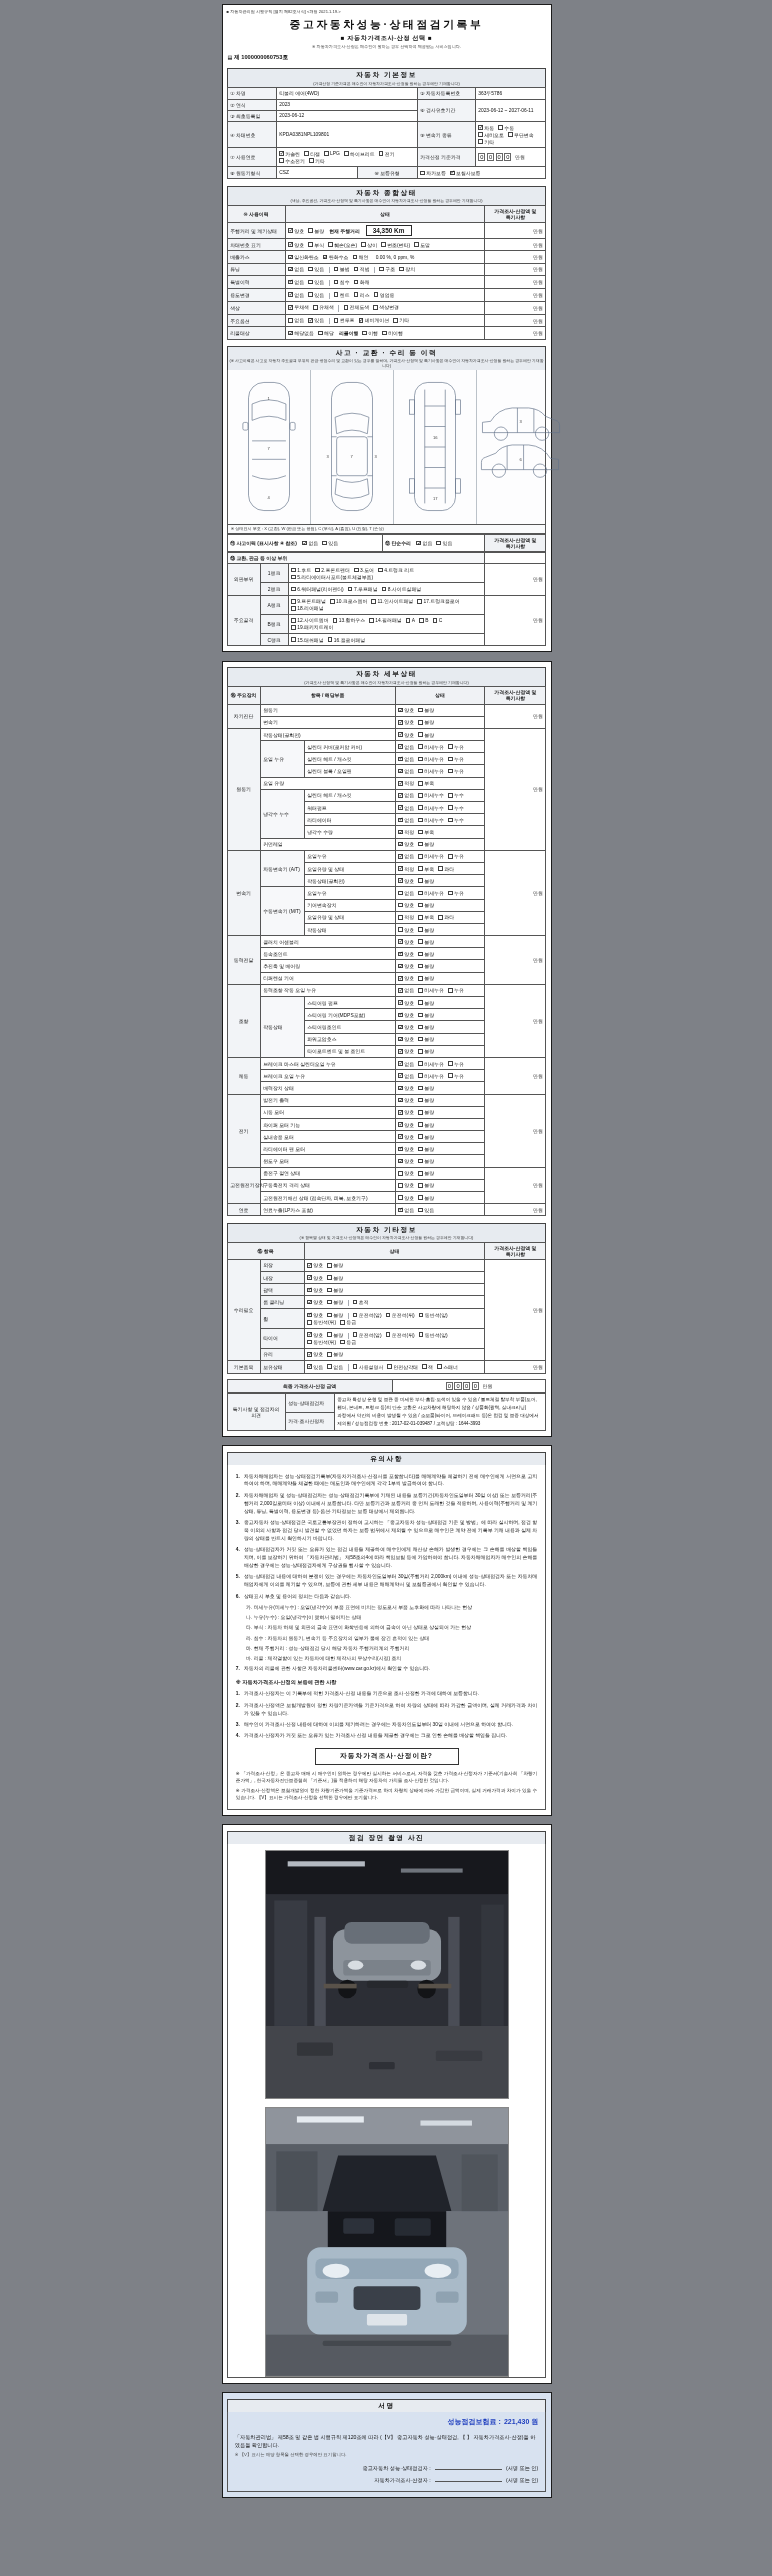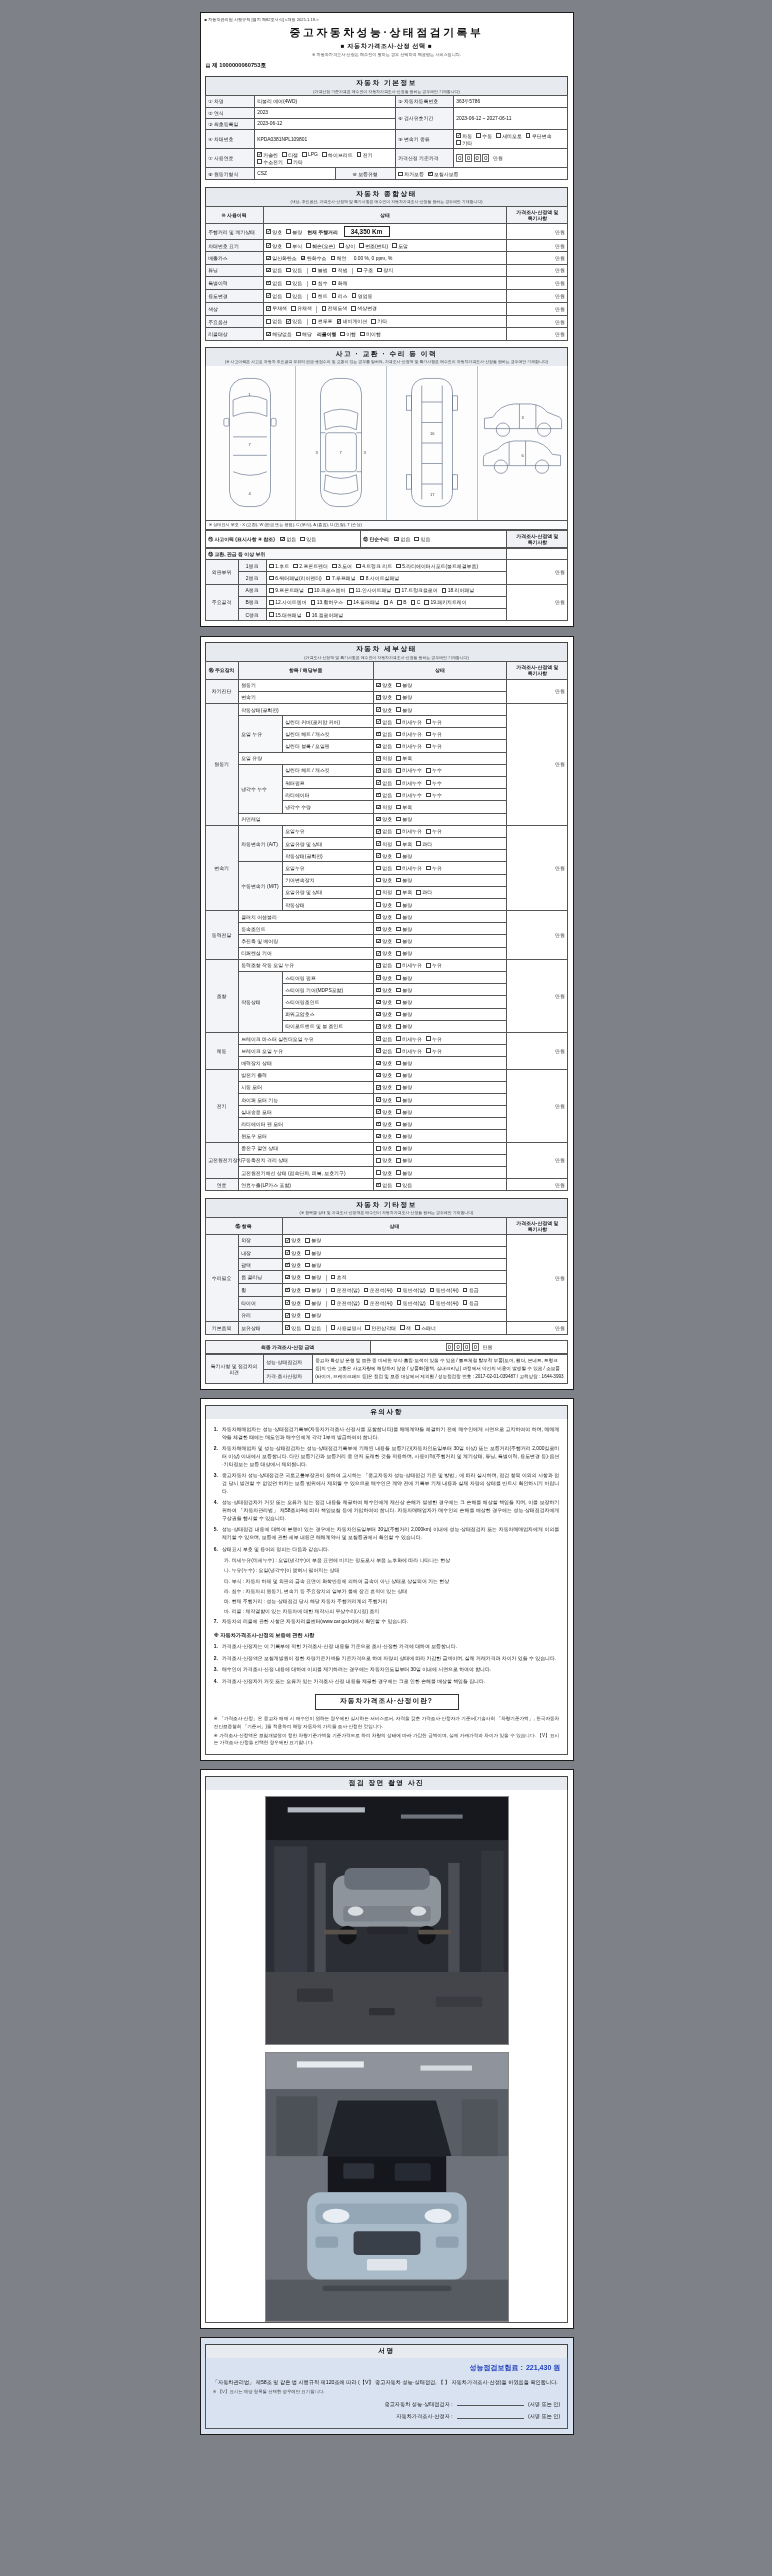--- a/index.html
+++ b/index.html
@@ -1,19 +1,19 @@
 <!DOCTYPE html>
 <html lang="ko" style="font-size:8.2px"><head>
 <meta charset="utf-8">
 <style>
 *{box-sizing:border-box;margin:0;padding:0}
 html,body{background:#7e8187}
 body{width:773px;font-family:"Liberation Sans","DejaVu Sans",sans-serif;color:#111}
 .canvas{width:773px;height:2576px;overflow:hidden;padding-top:4.1px}
-.page{width:374px;margin:8px auto}
+.page{width:330px;margin:0 auto}
 .block{background:#fff;border:0.5px solid #1c1c1c;margin-bottom:8.2px;padding:3.6px 4.1px 5.2px}
 .form-ref{font-size:4.1px;color:#333;margin-bottom:1.5px}
 .doc-title{text-align:center;font-size:10.8px;font-weight:bold;letter-spacing:2.6px;margin-top:4.1px}
 .doc-subtitle{text-align:center;font-size:6.2px;font-weight:bold;margin-top:2.1px;letter-spacing:0.5px}
 .doc-subnote{text-align:center;font-size:4.1px;color:#444;margin-top:1px}
 .doc-no{font-size:5.7px;font-weight:bold;margin:5.2px 0 1px 1px}
 .doc-no .stamp{font-size:5.2px;margin-right:1.5px}
 .sec-bar{border:0.5px solid #444;border-bottom:none;background:#e7ebf0;padding:2.1px 1px 1.5px;text-align:center;margin-top:6.2px}
 .sec-bar.first{margin-top:2.1px}
 .sec-title{font-size:6.7px;font-weight:bold;letter-spacing:1.5px}

